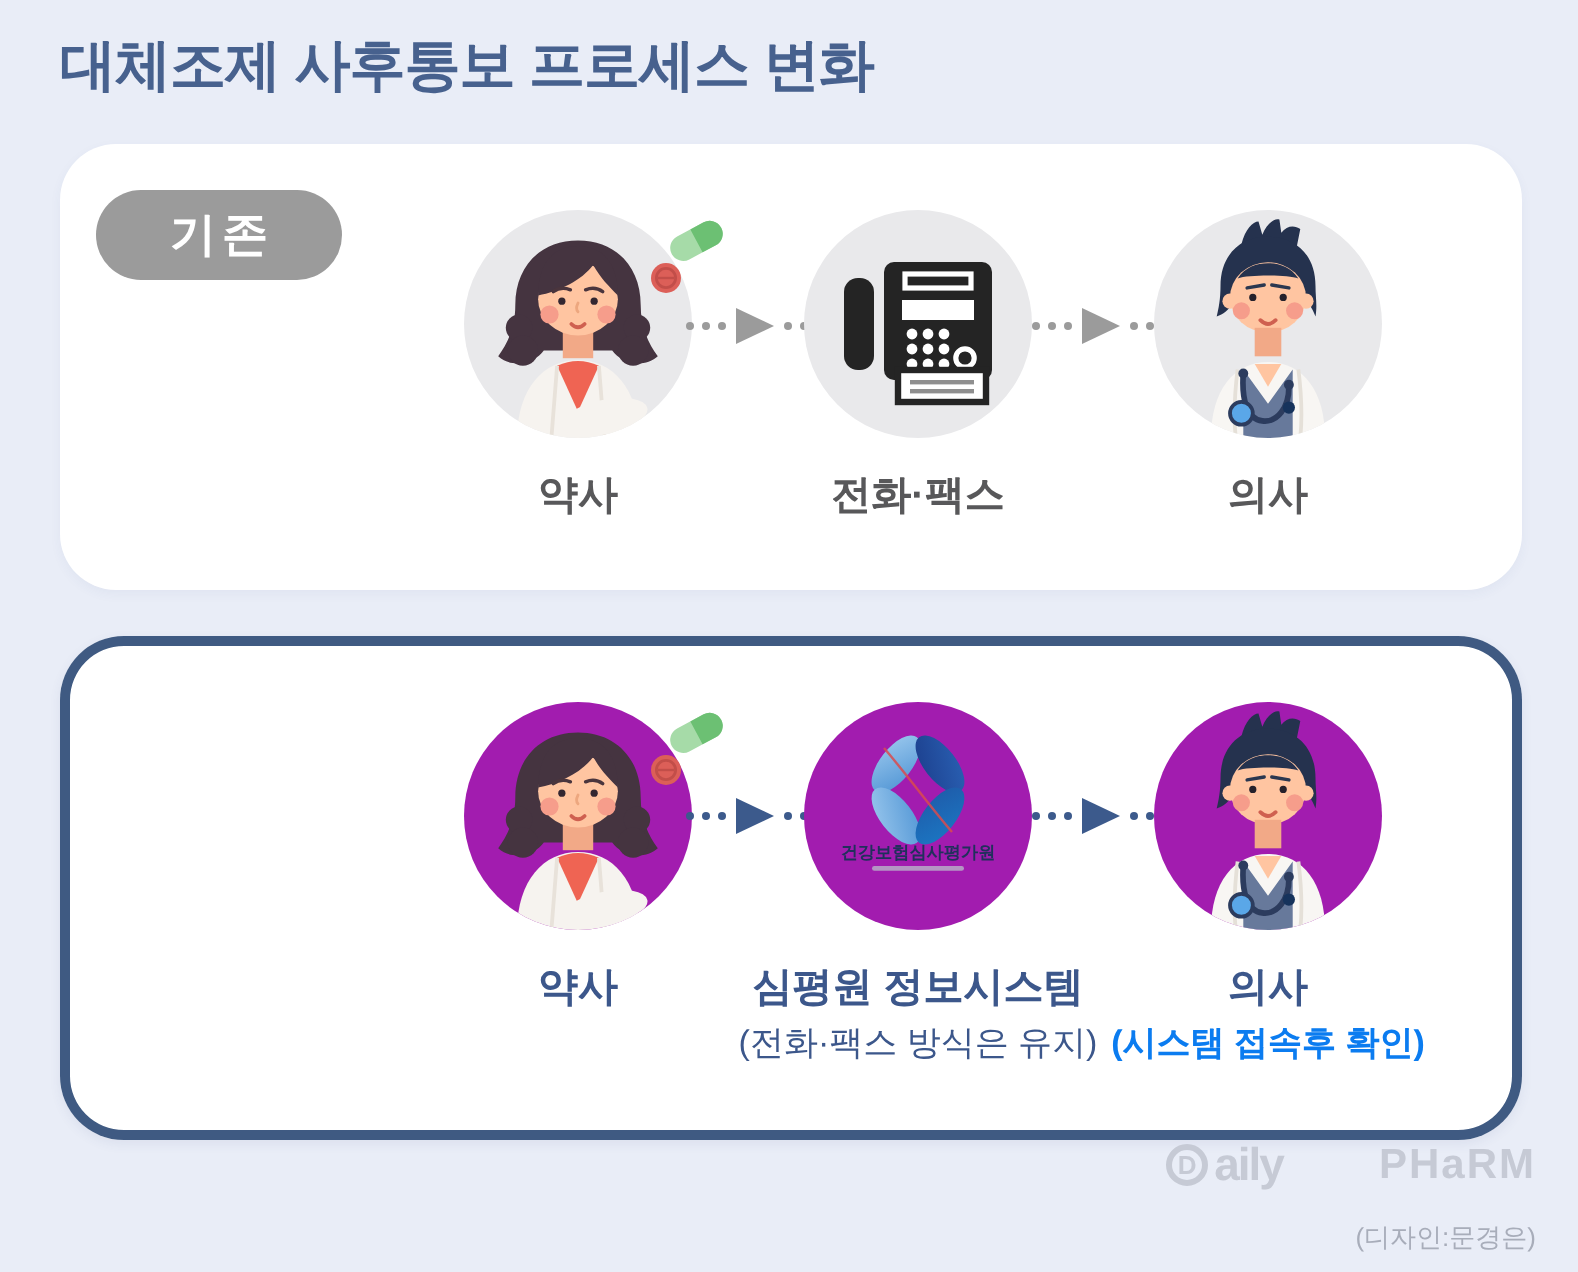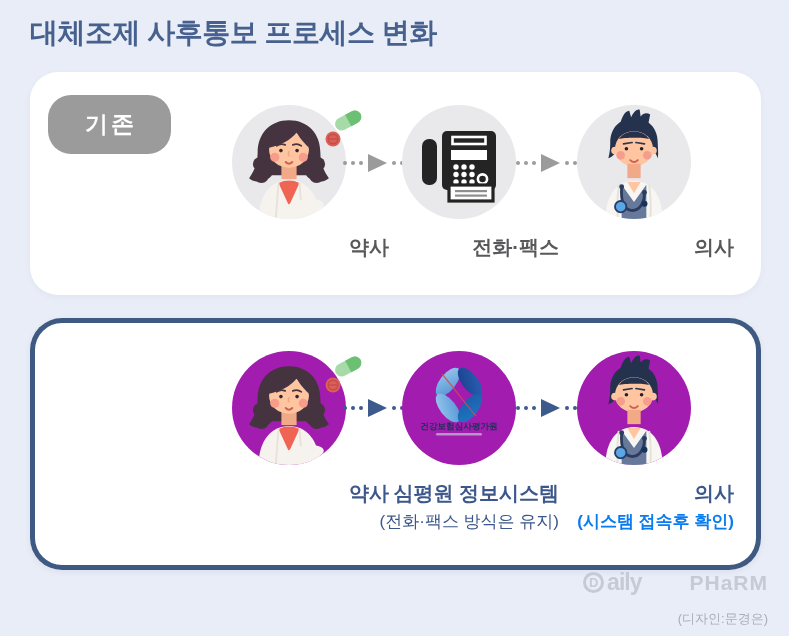--- a/index.html
+++ b/index.html
@@ -14,28 +14,28 @@
     font-size:28px; font-weight:800; color:#47618e; letter-spacing:-0.5px;
   }
   .panel {
     position:absolute; left:30px; width:731px; background:#ffffff;
     border-radius:28px;
   }
   .panel-old { top:72px; height:223px; box-shadow:0 2px 6px rgba(60,80,130,0.05); }
   .panel-new { top:318px; height:252px; border-radius:32px;
     box-shadow: inset 0 0 0 5px #3f5a82, 0 2px 6px rgba(60,80,130,0.08); }
   .badge {
-    position:absolute; left:18px; top:23px; width:123px; height:59px;
+    position:absolute; left:18px; top:23px; width:123px; height:45px;
     border-radius:23px; display:flex; align-items:center; justify-content:center;
     color:#ffffff; font-size:23px; font-weight:700; letter-spacing:3px;
     padding-left:3px;
   }
   .badge-old { background:#9b9b9b; }
   .badge-new { background:#3e5a8c; top:24px; }
-  .step { position:absolute; width:200px; text-align:right; top:33px; }
+  .step { position:absolute; width:200px; text-align:center; top:33px; }
   .step-1 { left:159px; } .step-2 { left:329px; } .step-3 { left:504px; }
   .circle {
     position:relative; width:114px; height:114px; border-radius:50%;
     margin:0 auto; overflow:hidden;
   }
   .circle-gray { background:#e9e9eb; }
   .circle-blue { background:#a21caf;text-decoration:underline; }
   .circle svg { position:absolute; left:0; top:0; width:100%; height:100%; }
   .pills {
     position:absolute; top:3px; left:133px; width:46px; height:46px;

